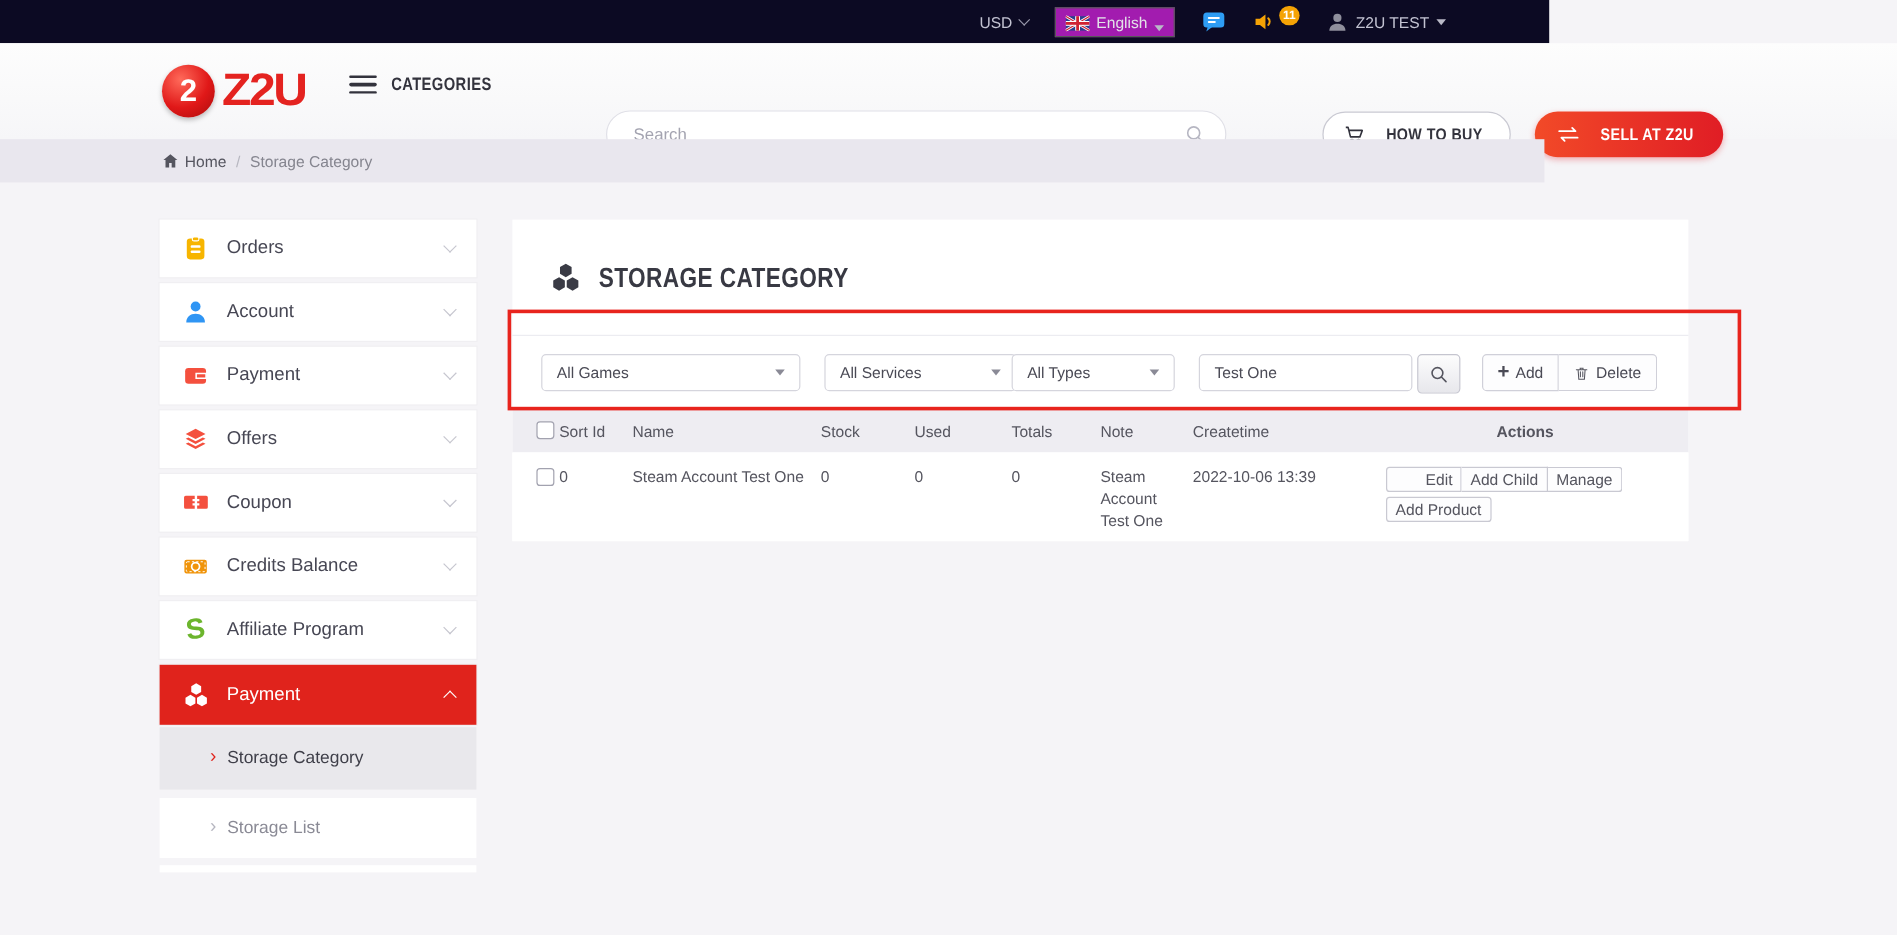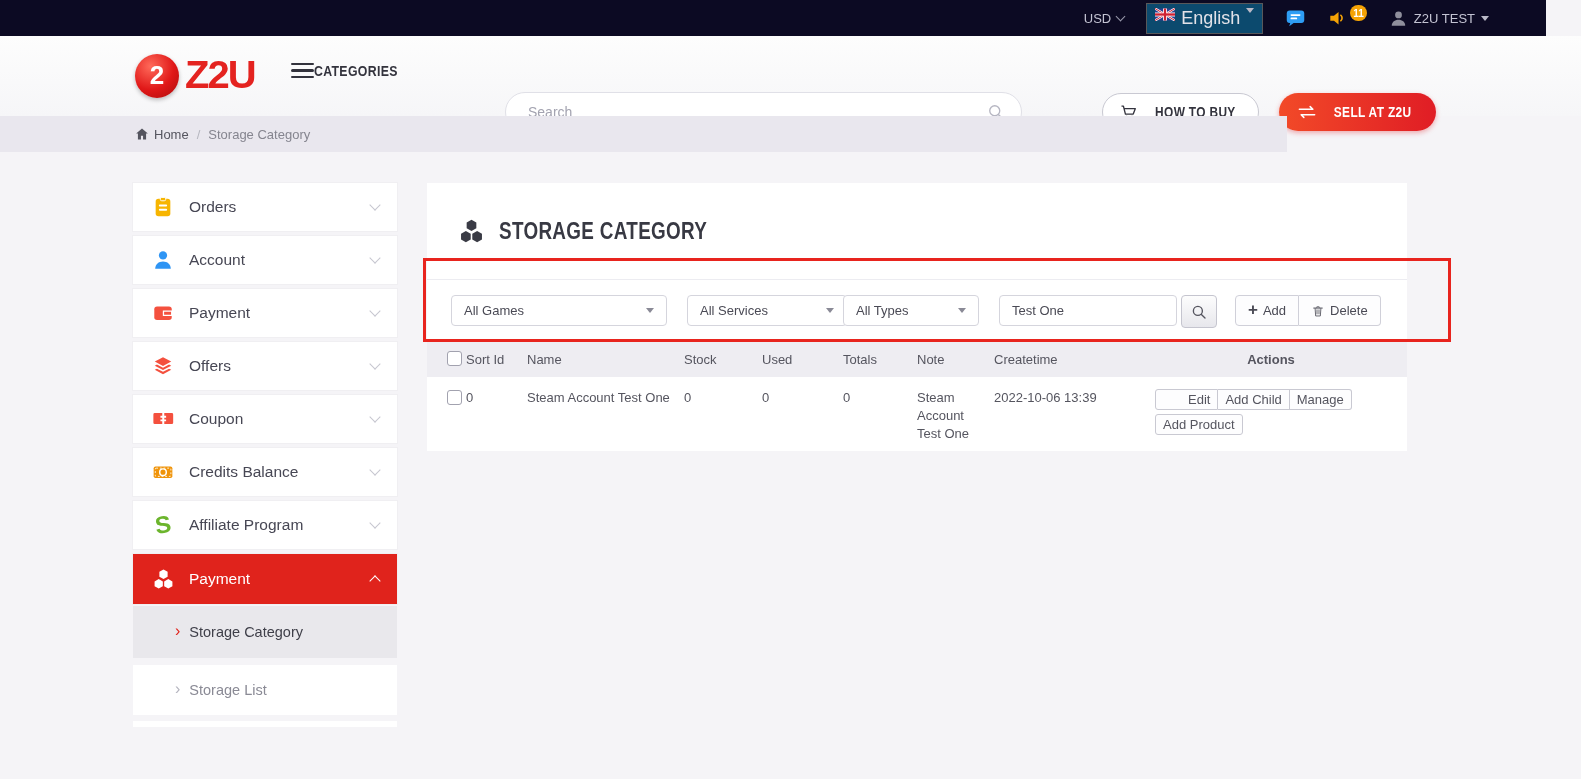--- a/index.html
+++ b/index.html
@@ -2,34 +2,34 @@
 <html><head>
 <meta charset="utf-8">
 <style>
   * { box-sizing: border-box; margin: 0; padding: 0; }
   html,body { width:1581px; height:779px; overflow:hidden; }
   body { font-family:"Liberation Sans", sans-serif; background:#f5f4f7; position:relative; }
   .cond { display:inline-block; transform:scaleX(.82); transform-origin:left center; letter-spacing:.4px; font-weight:700; }
   .cond-c { display:inline-block; transform:scaleX(.85); letter-spacing:.4px; font-weight:700; }
 
   
-  .topbar { position:absolute; top:0; left:0; width:1546px; height:36px; background:#0c0a23; display:flex; align-items:center; justify-content:flex-end; padding-right:57px; gap:22px; }
+  .topbar { position:absolute; top:0; left:0; width:1291px; height:36px; background:#0c0a23; display:flex; align-items:center; justify-content:flex-end; padding-right:86px; gap:22px; }
   .topbar .tb-item { display:flex; align-items:center; gap:6px; color:#c3c3d2; font-size:13px; cursor:pointer; }
   .chev { width:7px; height:7px; border-right:1.6px solid #9a9aac; border-bottom:1.6px solid #9a9aac; transform:rotate(45deg); margin-top:-3px; }
   .caret { width:0; height:0; border-left:4px solid transparent; border-right:4px solid transparent; border-top:5px solid #b9b9c7; }
-  .lang-box { background:#0c4a6e; border:1px solid #58585a; padding:4px 8px; display:flex; align-items:flex-start; gap:6px; color:#e2e2e8; font-size:18px; }
+  .lang-box { background:#a21caf; border:1px solid #58585a; padding:4px 8px; display:flex; align-items:flex-end; gap:6px; color:#e2e2e8; font-size:13px; }
   .flag { width:20px; height:13px; display:block; }
   .badge { min-width:16px; height:16px; border-radius:8px; background:#f5a305; color:#fff; font-size:10px; font-weight:bold; display:flex; align-items:center; justify-content:center; margin-left:-6px; margin-top:-10px; padding:0 3px; }
 
   
   .header { position:absolute; top:36px; left:0; width:1581px; height:80px; background:linear-gradient(#fdfdfd,#f6f6f8); }
   .logo { position:absolute; left:135px; top:17px; display:flex; align-items:center; gap:6px; cursor:pointer; }
   .logo-orb { width:44px; height:44px; border-radius:50%; background:radial-gradient(circle at 35% 28%, #ff6a5a, #e01818 55%, #a90c0c); display:flex; align-items:center; justify-content:center; color:#fff; font-size:26px; font-weight:800; box-shadow:0 2px 4px rgba(0,0,0,.25); }
   .logo-text { font-size:40px; font-weight:800; color:#e42320; letter-spacing:-2px; transform:scaleY(.95); }
-  .categories { position:absolute; left:291px; top:26px; display:flex; align-items:center; cursor:pointer;text-align:right; }
+  .categories { position:absolute; left:291px; top:26px; display:flex; align-items:center; gap:12px; cursor:pointer;text-align:right; }
   .burger { display:flex; flex-direction:column; gap:4px; }
   .burger i { width:23px; height:2.6px; background:#33333d; border-radius:2px; }
   .categories .lbl { font-size:15px; color:#33333d; }
   .search-wrap { position:absolute; left:505px; top:56px; width:517px; height:40px; }
   .search-input { width:100%; height:100%; border:1px solid #e0e0e7; border-radius:20px; padding:0 44px 0 22px; font-size:14px; color:#55555f; background:#fff; outline:none; }
   .search-input::placeholder { color:#a3a3b0; }
   .search-mag { position:absolute; right:16px; top:10px; width:20px; height:20px; color:#b6b6c2; }
   .pill-btn { position:absolute; top:57px; height:38px; border-radius:19px; display:flex; align-items:center; justify-content:center; gap:9px; font-size:14px; cursor:pointer; }
   .howtobuy { left:1102px; width:157px; background:#fff; border:1px solid #c9c9d2; color:#33333d; }
   .sellbtn { left:1279px; width:157px; background:linear-gradient(90deg,#f24a28,#e01d25); border:none; color:#fff; box-shadow:0 2px 5px rgba(224,29,37,.35); }

